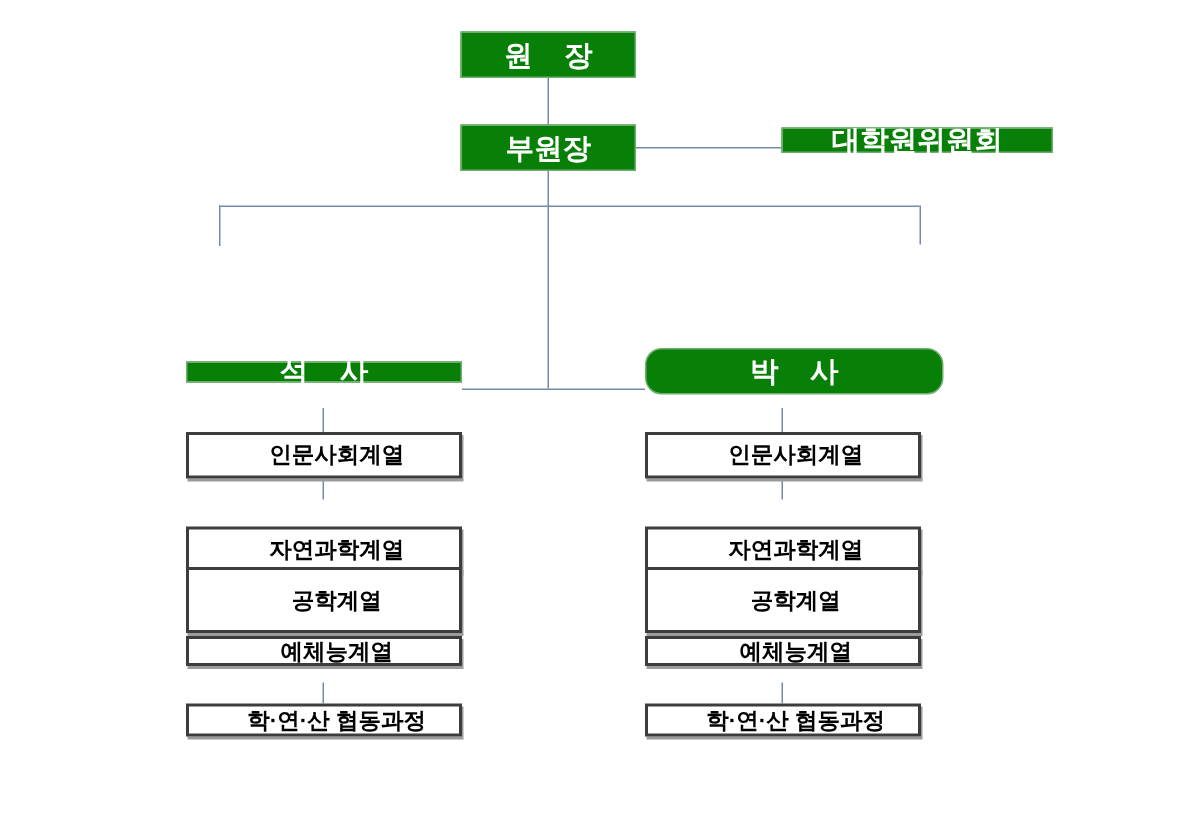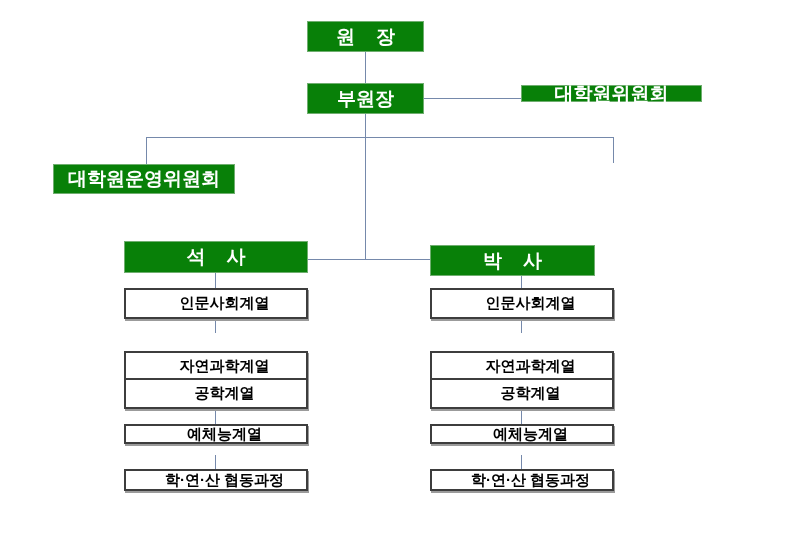--- a/index.html
+++ b/index.html
@@ -45,29 +45,29 @@
   }
   .vline { width: 1px; }
   .hline { height: 1px; }
 
   
   .pos-director        { left: 307px; top: 21px;  width: 117px; height: 31px; }
   .pos-vice-director   { left: 307px; top: 83px;  width: 117px; height: 31px; }
   .pos-grad-committee  { left: 521px; top: 85px;  width: 181px; height: 17px; }
   .pos-ops-committee   { left: 53px;  top: 164px; width: 182px; height: 30px; }
   .pos-admin-office    { left: 520px; top: 163px; width: 182px; height: 31px; }
-  .pos-masters         { left: 124px; top: 241px; width: 184px; height: 32px; }
-  .pos-doctoral        { left: 430px; top: 245px; width: 165px; height: 31px; }
+  .pos-masters         { left: 124px; top: 241px; width: 184px; height: 14px; }
+  .pos-doctoral        { left: 430px; top: 232px; width: 199px; height: 31px; border-radius: 11px; }
 
   
   .col-m { left: 124px; width: 184px; }
   .col-d { left: 430px; width: 184px; }
   .row-0 { top: 288px; height: 31px; }
   .row-1 { top: 351px; height: 31px; }
-  .row-2 { top: 378px; height: 31px; }
+  .row-2 { top: 378px; height: 44px; }
   .row-3 { top: 424px; height: 20px; }
   .row-4 { top: 469px; height: 22px; }
 
   
   .ln-director-vice     { left: 365px; top: 52px;  height: 31px; }
   .ln-vice-gradcomm     { left: 424px; top: 98px;  width: 97px; }
   .ln-vice-down         { left: 365px; top: 114px; height: 145px; }
   .ln-branch-h          { left: 146px; top: 137px; width: 467px; }
   .ln-branch-left-v     { left: 146px; top: 137px; height: 27px; }
   .ln-branch-right-v    { left: 613px; top: 137px; height: 26px; }
@@ -106,21 +106,20 @@
 
   <div class="line vline ln-d-0"></div>
   <div class="line vline ln-d-1"></div>
   <div class="line vline ln-d-2"></div>
   <div class="line vline ln-d-3"></div>
   <div class="line vline ln-d-4"></div>
 
   <div class="node green pos-vice-director">부원장</div>
   <div class="node green pos-director">원    장</div>
   <div class="node green pos-grad-committee">대학원위원회</div>
-  <div class="node green pos-ops-committee">대학원운영위원회</div>
   <div class="node green pos-masters">석    사</div>
   <div class="node green pos-doctoral">박    사</div>
 
   <div class="node white col-m row-0">인문사회계열</div>
   <div class="node white col-m row-1">자연과학계열</div>
   <div class="node white col-m row-2">공학계열</div>
   <div class="node white col-m row-3">예체능계열</div>
   <div class="node white col-m row-4">학·연·산 협동과정</div>
 
   <div class="node white col-d row-0">인문사회계열</div>

